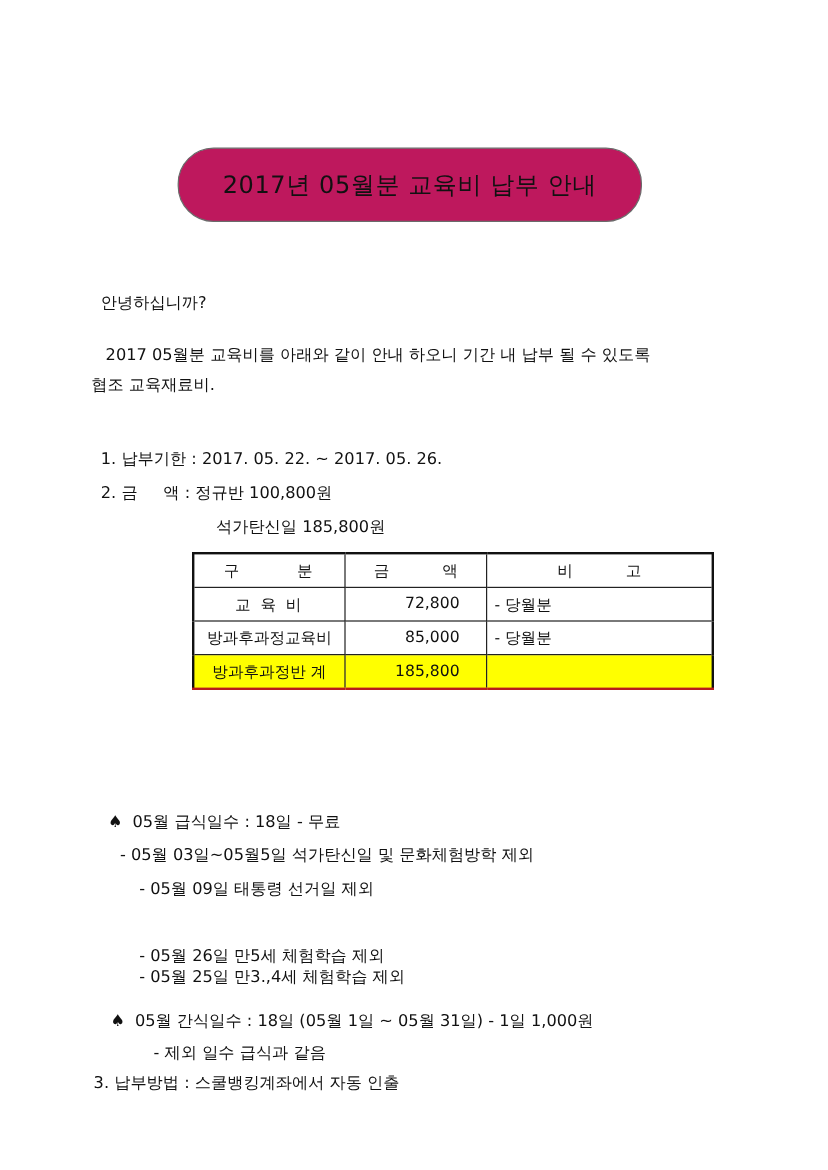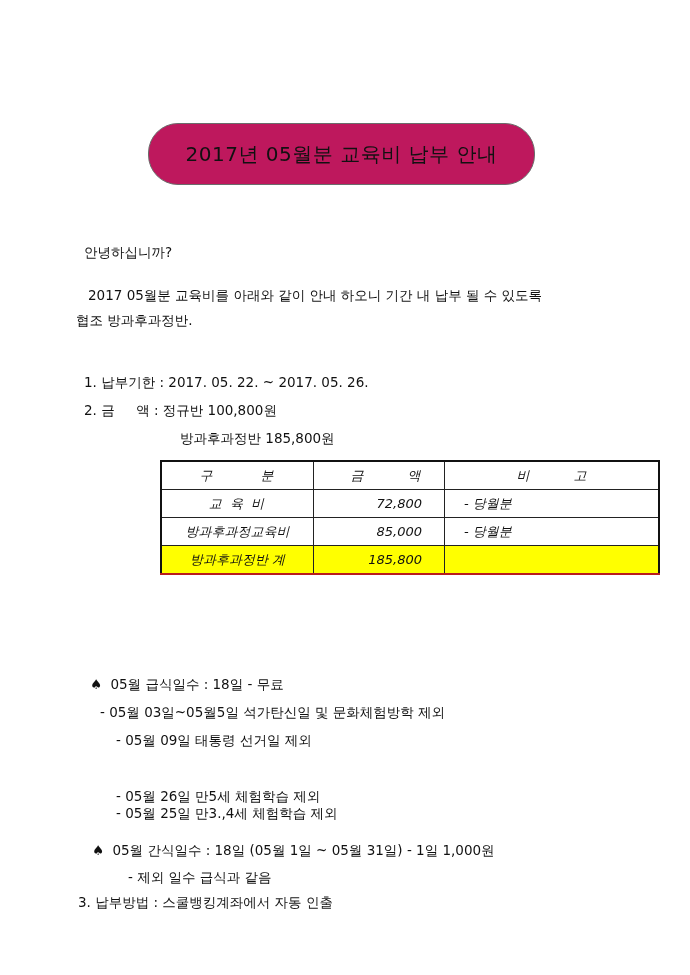--- a/index.html
+++ b/index.html
@@ -5,51 +5,51 @@
   html, body { margin: 0; padding: 0; background: #ffffff; }
   body { width: 690px; height: 975px; position: relative; overflow: hidden;
          font-family: "DejaVu Sans", "Liberation Sans", sans-serif; color: #111; }
   .title-box { position: absolute; left: 148px; top: 123px; width: 385px; height: 60px;
                background: #be185d; border: 1.5px solid #6b6b6b; border-radius: 30px;
                display: flex; align-items: center; justify-content: center;
                font-size: 20px; letter-spacing: 0.5px; }
   .t { position: absolute; font-size: 13.5px; white-space: nowrap; }
   table.fee { position: absolute; left: 160px; top: 460px; border-collapse: collapse;
               font-size: 13px; }
-  table.fee td { border: 1px solid #222; height: 27px; padding: 0 19px; font-style: italic; }
+  table.fee td { border: 1px solid #222; height: 27px; padding: 0 6px; }
   table.fee tr.outer-top td { border-top: 2px solid #111; }
   table.fee tr.outer-bottom td { border-bottom: 2px solid #b91c1c; }
   table.fee td.c1 { width: 113px; text-align: center; letter-spacing: 2px; border-left: 2px solid #111; }
   table.fee td.c2 { width: 89px; text-align: right; padding-right: 22px; }
   table.fee td.c3 { width: 175px; text-align: left; border-right: 2px solid #111; }
   table.fee td.hdr { text-align: center; word-spacing: 40px; }
   table.fee tr.hl td { background: #ffff00; }
   table.fee tr.hl td.c1 { letter-spacing: 1px; }
   .spade { display: inline-block; margin-right: 4px; }
 </style>
 </head>
 <body>
 
 <div class="title-box">
   <span>2017년 05월분 교육비 납부 안내</span>
 </div>
 
 <div class="t" style="left:84px; top:244px;">안녕하십니까?</div>
 <div class="t" style="left:88px; top:287px;">2017 05월분 교육비를 아래와 같이 안내 하오니 기간 내 납부 될 수 있도록</div>
-<div class="t" style="left:76px; top:312px;">협조 방과후과정반.</div>
+<div class="t" style="left:76px; top:312px;">협조 교육재료비.</div>
 
 <div class="t" style="left:84px; top:374px;">
   <span>1. 납부기한 :</span>
   <span>2017. 05. 22. ~ 2017. 05. 26.</span>
 </div>
 <div class="t" style="left:84px; top:402px;">
   <span style="white-space:pre;">2. 금     액 :</span>
   <span>정규반 100,800원</span>
 </div>
-<div class="t" style="left:180px; top:430px;">방과후과정반 185,800원</div>
+<div class="t" style="left:180px; top:430px;">석가탄신일 185,800원</div>
 
 <table class="fee">
   <tbody>
       <tr class="outer-top">
     <td class="c1 hdr">구 분</td>
     <td class="c2 hdr" style="text-align:center;padding-right:6px;">금 액</td>
     <td class="c3 hdr">비 고</td>
   </tr>
   <tr>
     <td class="c1">교 육 비</td>

